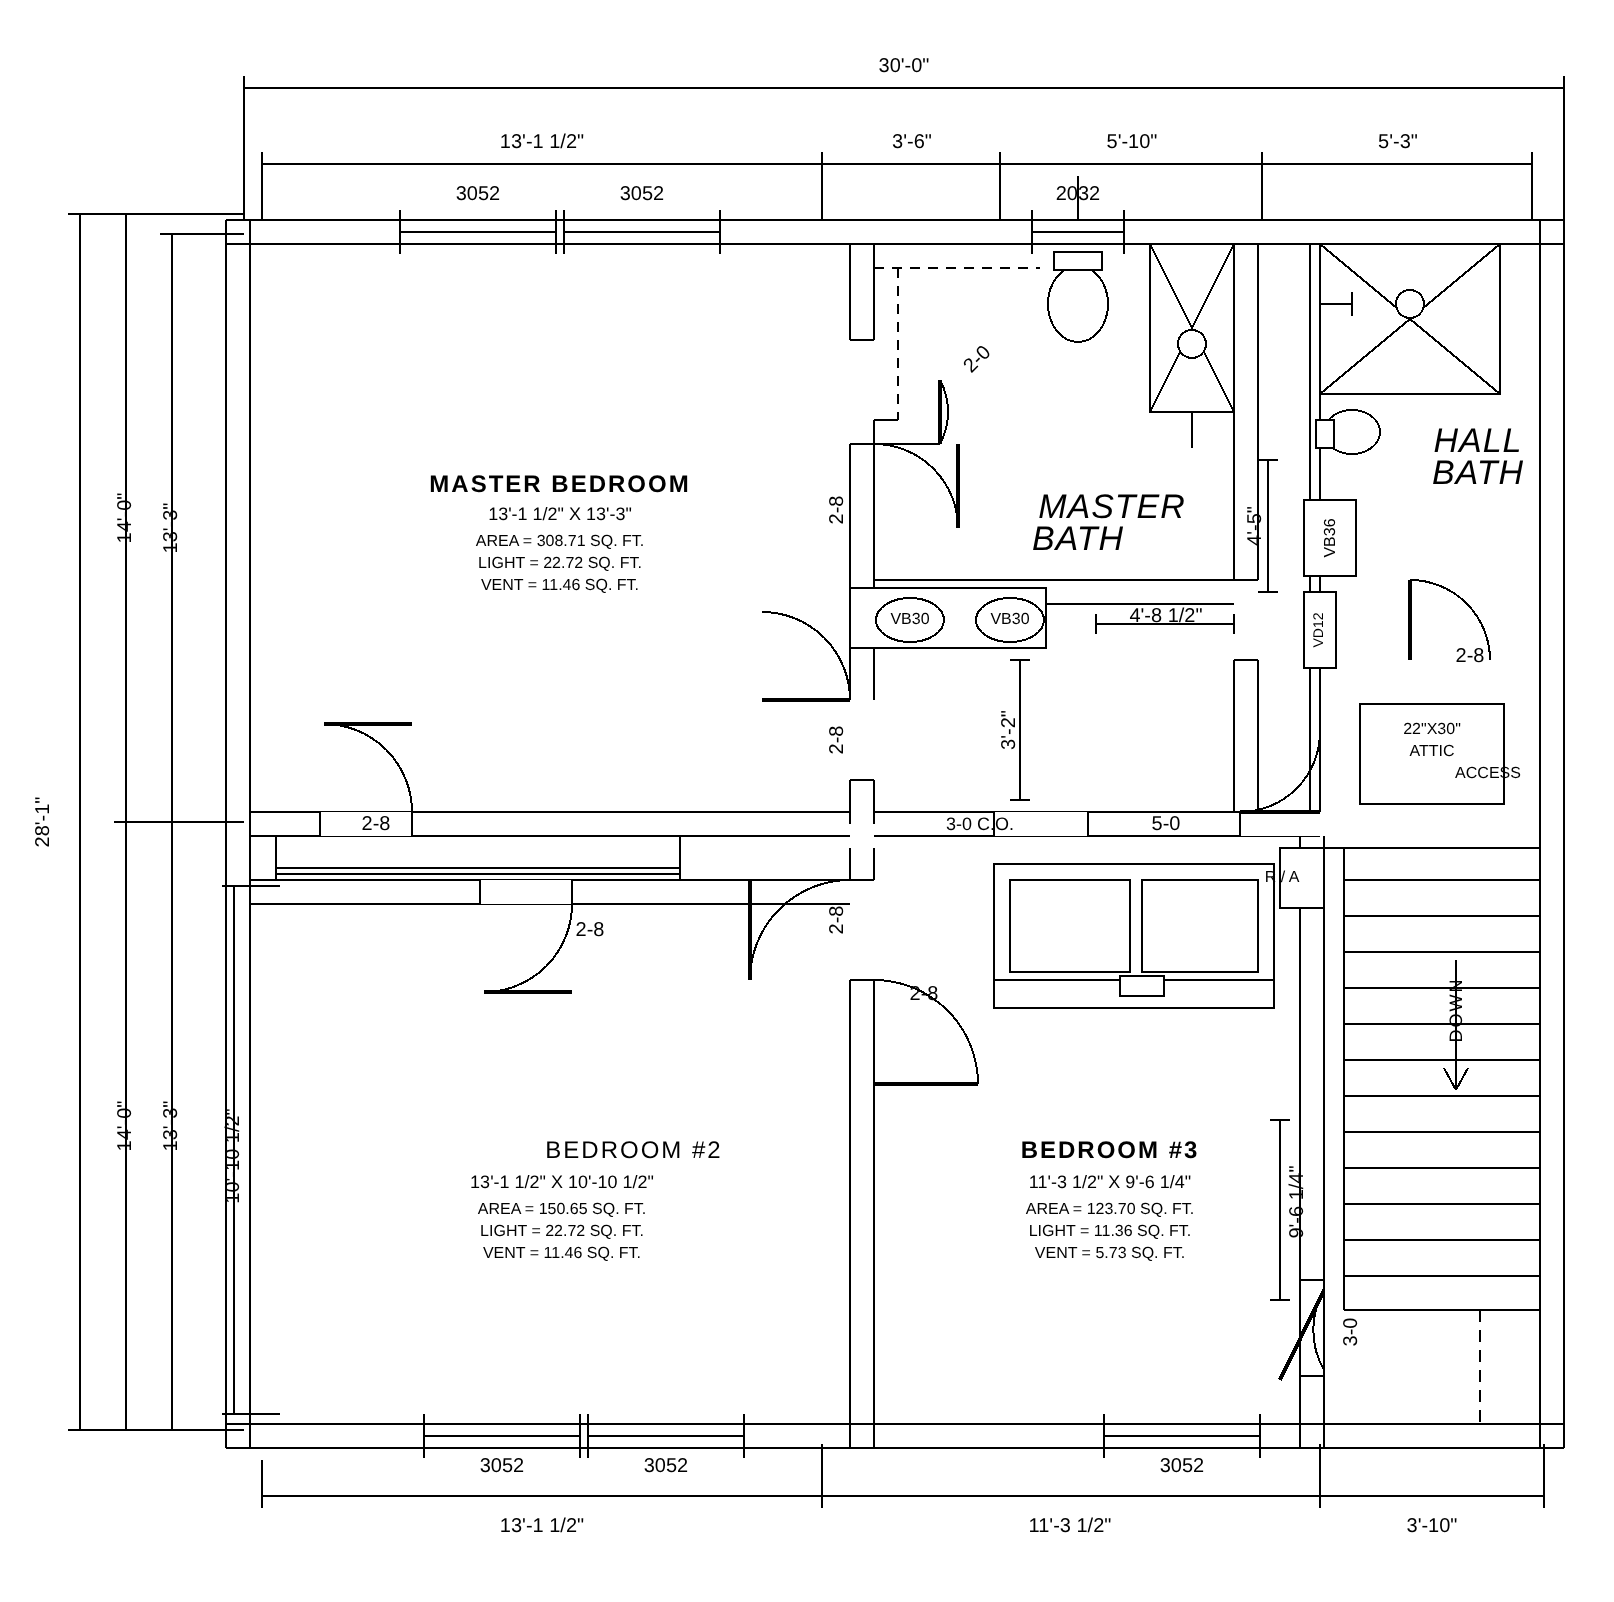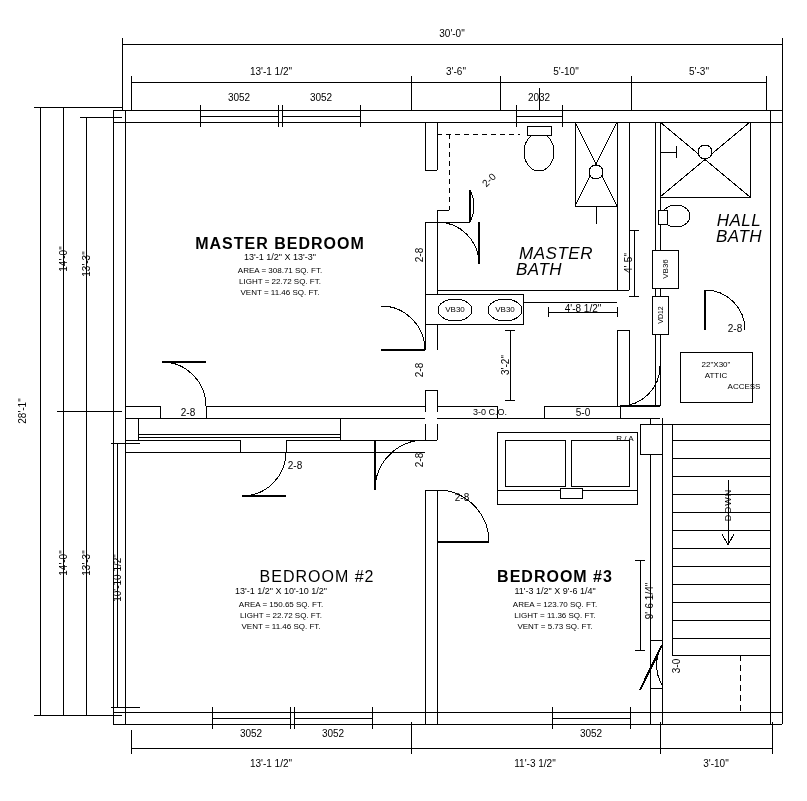--- a/index.html
+++ b/index.html
@@ -4,21 +4,21 @@
 <style>
   html,body{margin:0;padding:0;background:#ffffff;}
   body{font-family:"Liberation Sans", sans-serif;}
   #plan{position:relative;width:807px;height:801px;background:#fff;overflow:hidden;}
   .txt{position:absolute;white-space:nowrap;color:#000;font-family:"Liberation Sans", sans-serif;}
   .t9{font-size:9px;}
   .t8{font-size:8px;}
   .t7{font-size:7px;}
   .t10{font-size:10px;}
   .t11{font-size:17px;letter-spacing:.5px;font-style:italic;}
-  .t12{font-size:16px;letter-spacing:1px;}
+  .t12{font-size:12px;letter-spacing:1px;}
   .ctr{text-align:center;transform:translateX(-50%);}
   svg{position:absolute;left:0;top:0;overflow:visible;}
 </style>
 </head>
 <body>
 
 <div id="plan">
 
   <svg width="807" height="801">
     <g stroke="#000" fill="none" stroke-width="1" shape-rendering="crispEdges">
@@ -361,21 +361,21 @@
 
   <div class="txt t8 ctr" style="left:455px;top:305px;">VB30</div>
   <div class="txt t8 ctr" style="left:505px;top:305px;">VB30</div>
   <div class="txt t8" style="left:665px;top:269px;transform:translate(-50%,-50%) rotate(-90deg);">VB36</div>
   <div class="txt t7" style="left:660px;top:315px;transform:translate(-50%,-50%) rotate(-90deg);">VD12</div>
 
   <div class="txt t8 ctr" style="left:716px;top:360px;">22"X30"</div>
   <div class="txt t8 ctr" style="left:716px;top:371px;">ATTIC</div>
   <div class="txt t8 ctr" style="left:716px;top:382px;margin-left:28px;">ACCESS</div>
 
-  <div class="txt t8 ctr" style="left:625px;top:434px;">R / A</div>
+  <div class="txt t8 ctr" style="left:641px;top:434px;">R / A</div>
 
   <div class="txt t9" style="left:728px;top:505px;transform:translate(-50%,-50%) rotate(-90deg);letter-spacing:1px;">DOWN</div>
 
   <div class="txt t10" style="left:489px;top:180px;transform:translate(-50%,-50%) rotate(-45deg);">2-0</div>
   <div class="txt t10" style="left:419px;top:255px;transform:translate(-50%,-50%) rotate(-90deg);">2-8</div>
   <div class="txt t10" style="left:419px;top:370px;transform:translate(-50%,-50%) rotate(-90deg);">2-8</div>
   <div class="txt t10 ctr" style="left:188px;top:407px;">2-8</div>
   <div class="txt t10 ctr" style="left:295px;top:460px;">2-8</div>
   <div class="txt t10" style="left:419px;top:460px;transform:translate(-50%,-50%) rotate(-90deg);">2-8</div>
   <div class="txt t10 ctr" style="left:462px;top:492px;">2-8</div>

